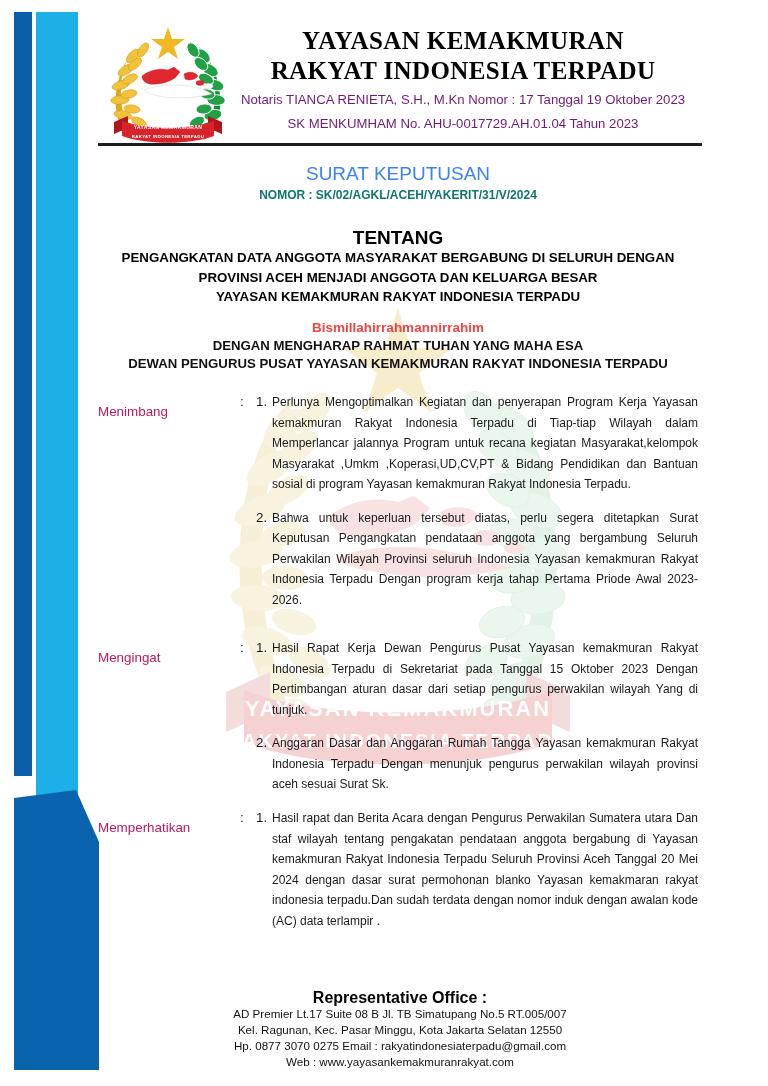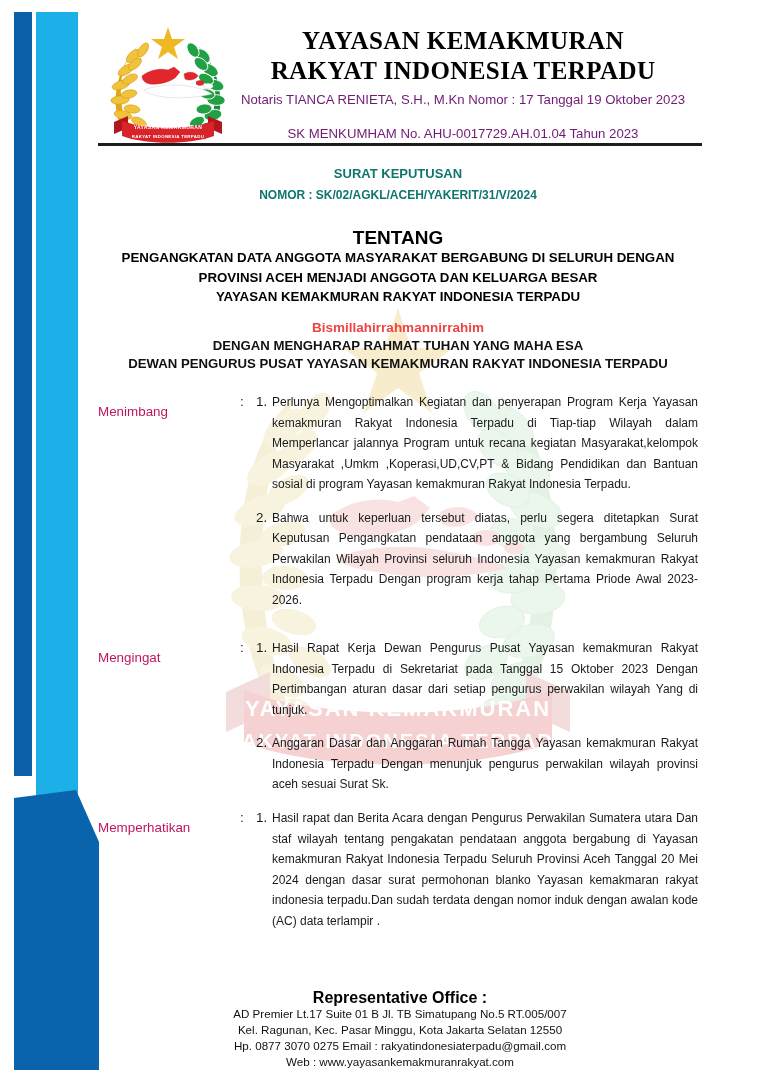--- a/index.html
+++ b/index.html
@@ -108,24 +108,24 @@
   
   .titles {
     position: absolute;
     left: 98px;
     top: 163px;
     width: 600px;
     text-align: center;
     z-index: 4;
   }
   .t-sk {
-    font-size: 13px;
-    font-weight: bold;
+    font-size: 19px;
+    font-weight: normal;
     line-height: 21px;
-    color: #0f766e;
+    color: #3b82f6;
   }
   .t-nomor {
     font-size: 12px;
     font-weight: bold;
     line-height: 22px;
     color: #0f766e;
   }
   .t-tentang {
     font-size: 19px;
     font-weight: bold;
@@ -372,21 +372,21 @@
         <path d="M14,97 C38,106 82,106 106,97 L106,112 C82,121 38,121 14,112 Z" fill="#d8232a"></path>
         <text x="60" y="105" font-family="Liberation Sans, sans-serif" font-size="5" font-weight="bold" fill="#ffffff" text-anchor="middle" letter-spacing="0.4">YAYASAN KEMAKMURAN</text>
         <text x="60" y="114" font-family="Liberation Sans, sans-serif" font-size="4.4" font-weight="bold" fill="#ffffff" text-anchor="middle" letter-spacing="0.3">RAKYAT INDONESIA TERPADU</text>
       </svg>
     </div>
 
     <div class="header-text">
       <div class="org-line1">YAYASAN KEMAKMURAN</div>
       <div class="org-line2">RAKYAT INDONESIA TERPADU</div>
       <div class="notary-line">Notaris TIANCA RENIETA, S.H., M.Kn Nomor : 17 Tanggal 19 Oktober 2023</div>
-      <div class="notary-line" style="margin-top:16px">SK MENKUMHAM No. AHU-0017729.AH.01.04 Tahun 2023</div>
+      <div class="notary-line" style="margin-top:6px">SK MENKUMHAM No. AHU-0017729.AH.01.04 Tahun 2023</div>
     </div>
   </div>
 
   <div class="header-rule"></div>
 
   <div class="titles">
     <div class="t-sk">SURAT KEPUTUSAN</div>
     <div class="t-nomor">NOMOR : SK/02/AGKL/ACEH/YAKERIT/31/V/2024</div>
     <div class="t-tentang">TENTANG</div>
     <div class="t-about">PENGANGKATAN   DATA ANGGOTA MASYARAKAT BERGABUNG  DI  SELURUH  DENGAN</div>
@@ -442,19 +442,19 @@
         <div class="item">
           <span class="num">1.</span>
           <div class="txt">Hasil rapat dan  Berita Acara dengan  Pengurus  Perwakilan Sumatera utara   Dan staf   wilayah tentang pengakatan pendataan  anggota bergabung di  Yayasan kemakmuran Rakyat Indonesia Terpadu Seluruh Provinsi Aceh  Tanggal 20 Mei 2024 dengan dasar surat permohonan blanko Yayasan kemakmaran rakyat indonesia terpadu.Dan sudah terdata dengan nomor induk dengan awalan kode (AC) data terlampir .</div>
         </div>
       </div>
     </div>
   </div>
 
   <div class="footer">
     <div class="f-title">Representative Office :</div>
-    <div class="f-line">AD Premier Lt.17 Suite 01 B Jl. TB Simatupang No.5 RT.005/007</div>
+    <div class="f-line">AD Premier Lt.17 Suite 08 B Jl. TB Simatupang No.5 RT.005/007</div>
     <div class="f-line">Kel. Ragunan, Kec. Pasar Minggu, Kota Jakarta Selatan 12550</div>
     <div class="f-line">Hp. 0877 3070 0275  Email : rakyatindonesiaterpadu@gmail.com</div>
     <div class="f-line">Web : www.yayasankemakmuranrakyat.com</div>
   </div>
 
 </div>
 
 </body></html>

